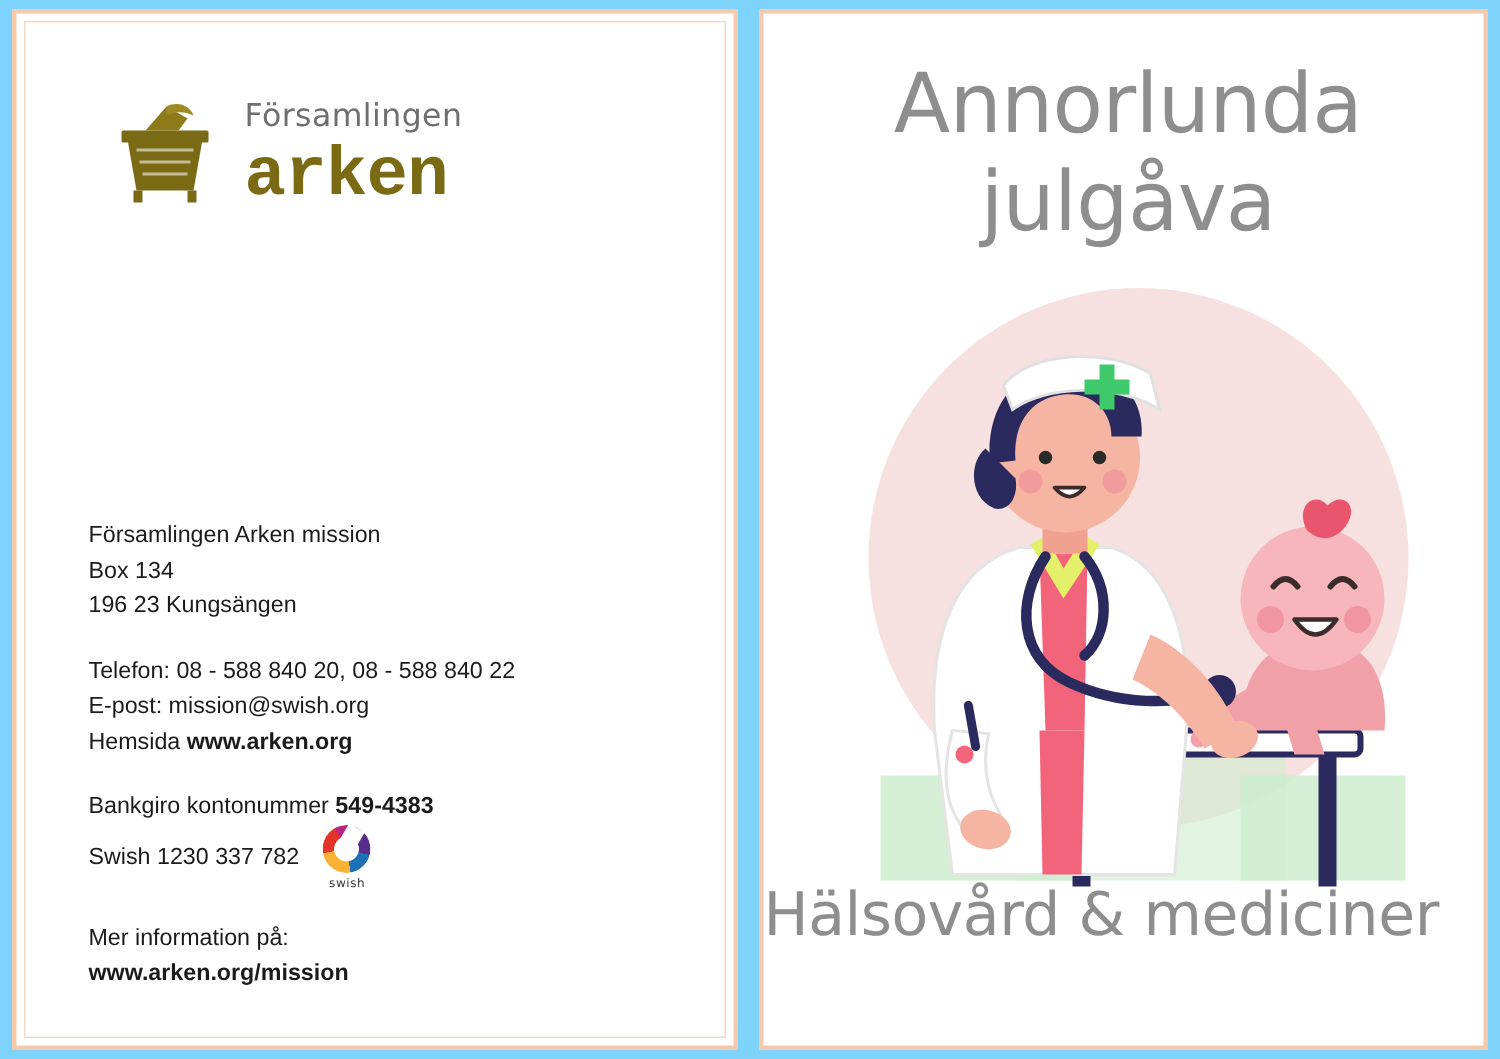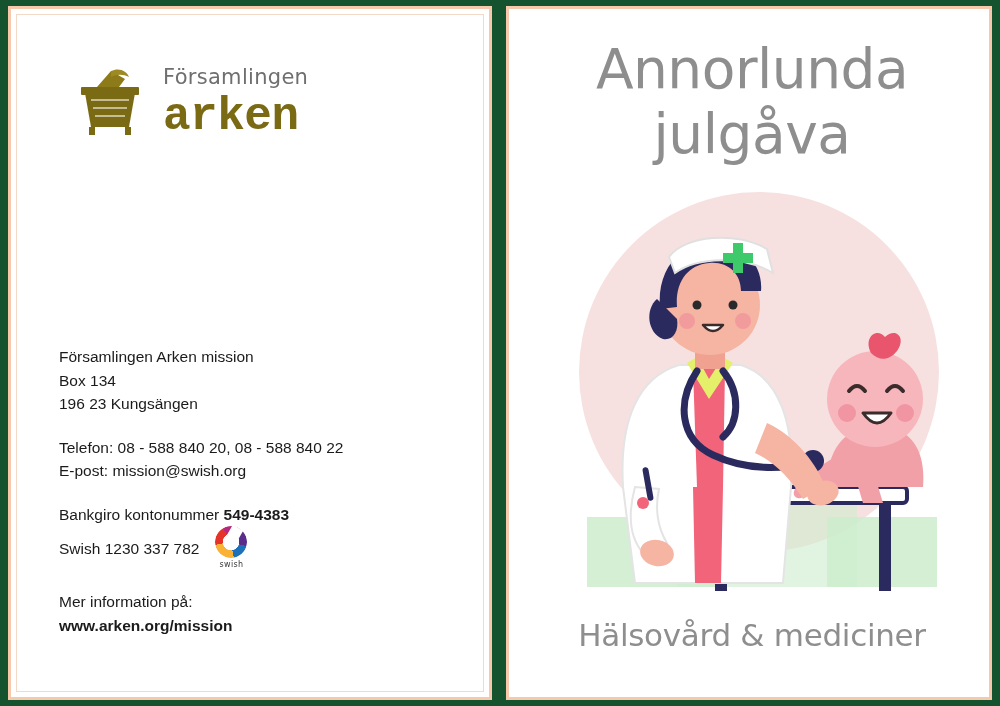--- a/index.html
+++ b/index.html
@@ -10,21 +10,21 @@
   body {
     width: 1000px;
     height: 706px;
     font-family: "Liberation Sans", sans-serif;
     overflow: hidden;
   }
   .page {
     position: relative;
     width: 1000px;
     height: 706px;
-    background: #14532d;
+    background: #7dd3fc;
   }
 
   
   .panel {
     position: absolute;
     top: 6px;
     height: 694px;
     background: #ffffff;
     border: 3px solid #f6c9ad;
     box-sizing: border-box;
@@ -162,26 +162,26 @@
     font-size: 55px;
     line-height: 1.18;
     letter-spacing: -0.5px;
   }
   .headline .l1 { display: block; }
   .headline .l2 { display: block; }
 
   .footline {
     position: absolute;
     left: 0;
-    bottom: 44px;
+    bottom: 64px;
     width: 486px;
-    text-align: center;
+    text-align: left;
     color: #8e8e8e;
     font-family: "DejaVu Sans", sans-serif;
-    font-size: 31px;
+    font-size: 40px;
     letter-spacing: -0.3px;
   }
 
   
   .illustration {
     position: absolute;
     left: 18px;
     top: 178px;
     width: 450px;
     height: 410px;
@@ -223,20 +223,23 @@
     <div class="contact">
       <div class="group">
         <div class="line">Församlingen Arken mission</div>
         <div class="line">Box 134</div>
         <div class="line">196 23 Kungsängen</div>
       </div>
 
       <div class="group">
         <div class="line">Telefon: 08 - 588 840 20, 08 - 588 840 22</div>
         <div class="line">E-post: mission@swish.org</div>
+        <div class="line">
+          <span>Hemsida </span><b>www.arken.org</b>
+        </div>
       </div>
 
       <div class="group">
         <div class="line">
           <span>Bankgiro kontonummer </span><b>549-4383</b>
         </div>
         <div class="swish-row">
           <div class="line">Swish 1230 337 782</div>
           <div class="swish-logo">
             <div class="swish-ring"></div>

